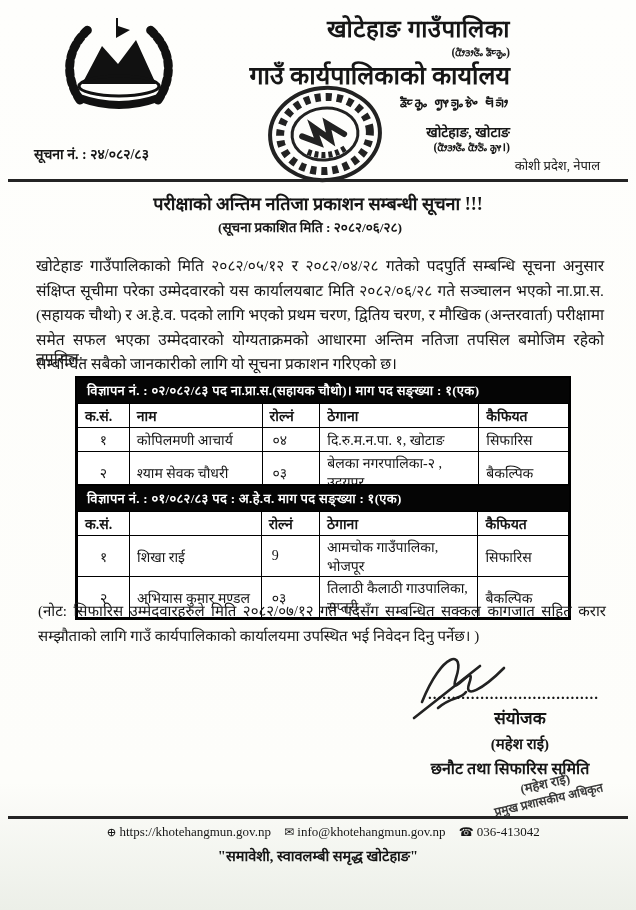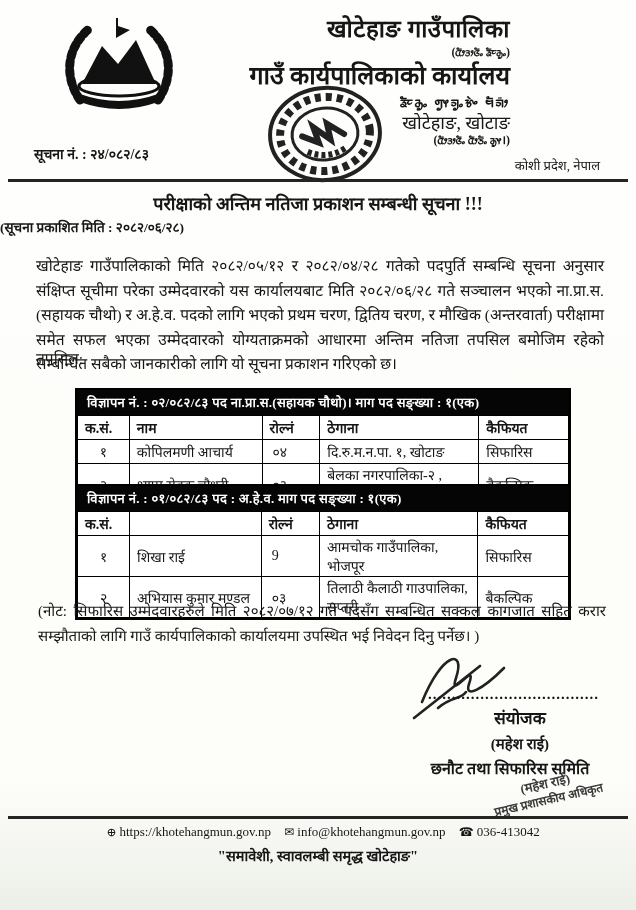--- a/index.html
+++ b/index.html
@@ -9,35 +9,35 @@
     font-family:"Liberation Serif","DejaVu Serif",serif;
     color:#161616;
   }
   
   .emblem{position:absolute;left:56px;top:12px;width:126px;height:106px;}
   .head-center{position:absolute;left:160px;top:16px;width:350px;text-align:right;line-height:1.15;}
   .org-name{font-size:24px;font-weight:bold;letter-spacing:.5px;}
   .limbu{font-size:12px;font-weight:bold;color:#222;margin-top:2px;}
   .office-name{font-size:25px;font-weight:bold;margin-top:3px;}
   .limbu-big{font-size:15px;font-weight:bold;letter-spacing:2px;margin-top:3px;}
-  .addr-line{font-size:18px;font-weight:normal;margin-top:2px;}
+  .addr-line{font-size:14px;font-weight:bold;margin-top:14px;}
   .limbu-small{font-size:12px;font-weight:bold;}
   .stamp{position:absolute;left:266px;top:84px;width:118px;height:100px;transform:rotate(-6deg);opacity:.92;}
   .notice-no{position:absolute;left:34px;top:144px;font-size:14px;font-weight:bold;}
   .province{position:absolute;right:36px;top:156px;font-size:13px;}
   .rule-top{position:absolute;left:8px;right:8px;top:179px;height:3px;background:#242424;}
   
   .title{position:absolute;left:0;right:0;top:191px;text-align:center;font-size:18px;font-weight:bold;}
-  .subtitle{position:absolute;left:0;right:16px;top:218px;font-size:13.5px;font-weight:bold;}
+  .subtitle{position:absolute;left:0;right:16px;top:218px;text-align:center;font-size:13.5px;font-weight:bold;}
   
   .body-par{position:absolute;left:36px;right:32px;top:254px;font-size:15.5px;line-height:24.5px;text-align:justify;}
   .tapasil{position:absolute;left:36px;top:347px;font-size:15.5px;}
   
   .table-block{position:absolute;left:75px;width:492px;border:2px solid #000;background:#fff;}
-  .tb1{top:376px;margin-top:12px;} .tb2{top:484px;}
+  .tb1{top:376px;} .tb2{top:484px;}
   .adv-bar{background:#050505;color:#fff;font-size:13px;font-weight:bold;padding:3px 10px 4px;letter-spacing:.3px;}
   table{width:100%;border-collapse:collapse;font-size:14px;}
   th,td{border:1.6px solid #000;padding:1px 7px;height:21px;text-align:left;vertical-align:middle;}
   th{font-weight:bold;}
   .c-sn{width:40px;text-align:left;} td.c-sn{text-align:center;}
   .c-name{width:138px;}
   .c-roll{width:46px;} td.c-roll{text-align:left;padding-left:10px;}
   .c-addr{width:168px;}
   .c-rem{width:84px;}
   

